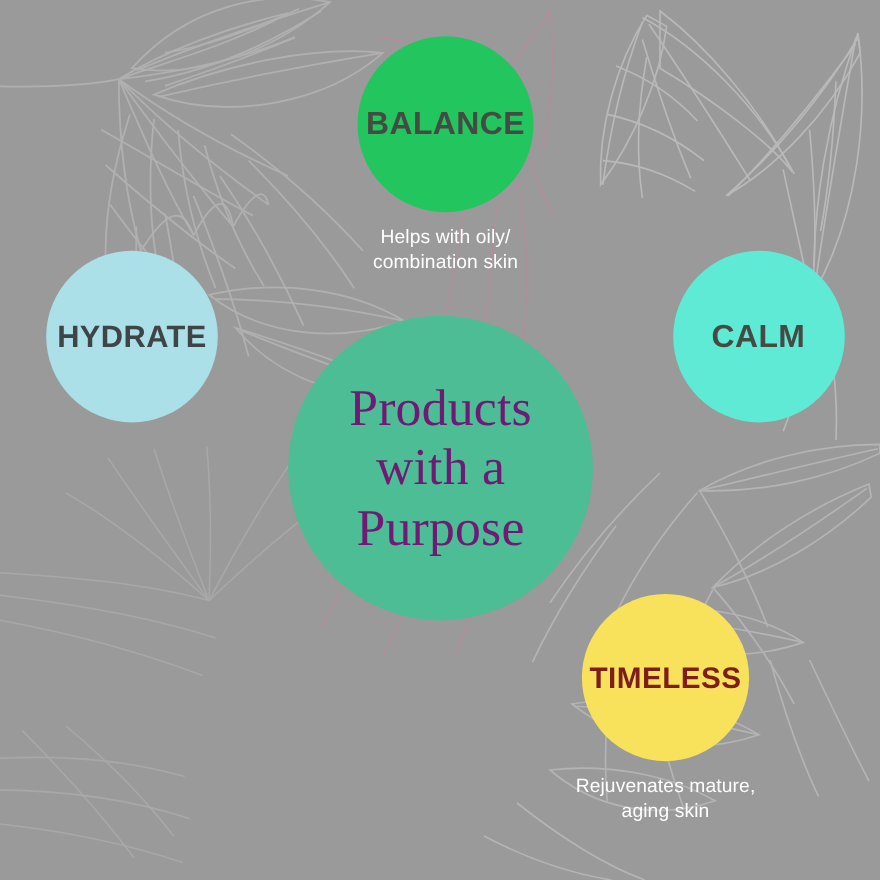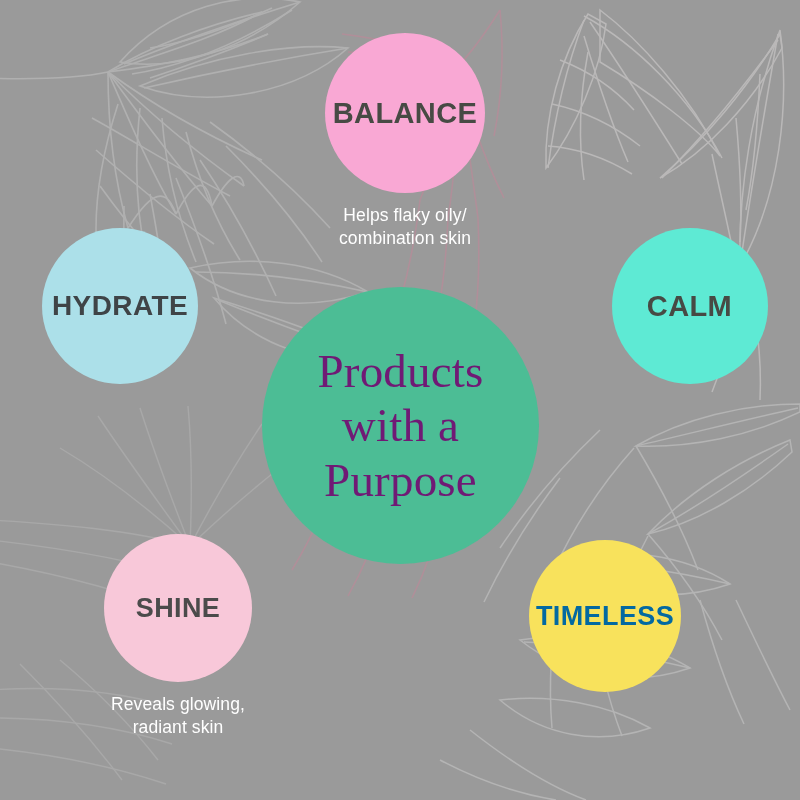--- a/index.html
+++ b/index.html
@@ -79,38 +79,38 @@
     font-weight: 400;
     font-size: 47px;
     line-height: 1.16;
     text-align: center;
     white-space: pre-line;
     letter-spacing: 0.2px;
   }
 
   
   #node-balance  { left: 305px; top: 33px;  width: 200px; }
-  #node-balance  .bubble { width: 160px; height: 160px; background: #f9a8d4; }
+  #node-balance  .bubble { width: 160px; height: 160px; background: #22c55e; }
   #node-balance  .bubble-label { font-size: 29px; }
 
   #node-hydrate  { left: 20px;  top: 228px; width: 200px; }
   #node-hydrate  .bubble { width: 156px; height: 156px; background: #ace0e9; align-items: center; }
   #node-hydrate  .bubble-label { font-size: 28px; color: #3f4447; }
 
   #node-calm     { left: 587px; top: 228px; width: 205px; }
   #node-calm     .bubble { width: 156px; height: 156px; background: #5eead4; }
   #node-calm     .bubble-label { font-size: 29px; }
 
   #node-shine    { left: 28px;  top: 534px; width: 300px; }
   #node-shine    .bubble { width: 148px; height: 148px; background: #f8c8d9; }
   #node-shine    .bubble-label { font-size: 27px; color: #4b4b4b; }
 
   #node-timeless { left: 455px; top: 540px; width: 300px; }
   #node-timeless .bubble { width: 152px; height: 152px; background: #f8e25c; }
-  #node-timeless .bubble-label { font-size: 27px; color: #0369a1; }
+  #node-timeless .bubble-label { font-size: 27px; color: #7f1d1d; }
 </style>
 </head>
 <body>
 
 <div id="canvas">
 
   <svg id="bg-art" viewBox="0 0 800 800" xmlns="http://www.w3.org/2000/svg">
     <g fill="none" stroke="#b8b8b8" stroke-width="1.6" opacity="0.75">
 
       <path d="M-20 78 C 40 80, 80 78, 108 72"></path>
@@ -249,43 +249,38 @@
   <div id="center-node">
     <div id="center-title">Products
 with a
 Purpose</div>
   </div>
 
   <div class="node" id="node-balance">
     <div class="bubble">
       <span class="bubble-label">BALANCE</span>
     </div>
-    <div class="caption">Helps flaky oily/
+    <div class="caption">Helps with oily/
 combination skin</div>
   </div>
 
   <div class="node" id="node-hydrate">
     <div class="bubble">
       <span class="bubble-label">HYDRATE</span>
     </div>
   </div>
 
   <div class="node" id="node-calm">
     <div class="bubble">
       <span class="bubble-label">CALM</span>
     </div>
   </div>
 
-  <div class="node" id="node-shine">
-    <div class="bubble">
-      <span class="bubble-label">SHINE</span>
-    </div>
-    <div class="caption">Reveals glowing,
-radiant skin</div>
-  </div>
 
   <div class="node" id="node-timeless">
     <div class="bubble">
       <span class="bubble-label">TIMELESS</span>
     </div>
+    <div class="caption">Rejuvenates mature,
+aging skin</div>
   </div>
 
 </div>
 
 </body></html>

